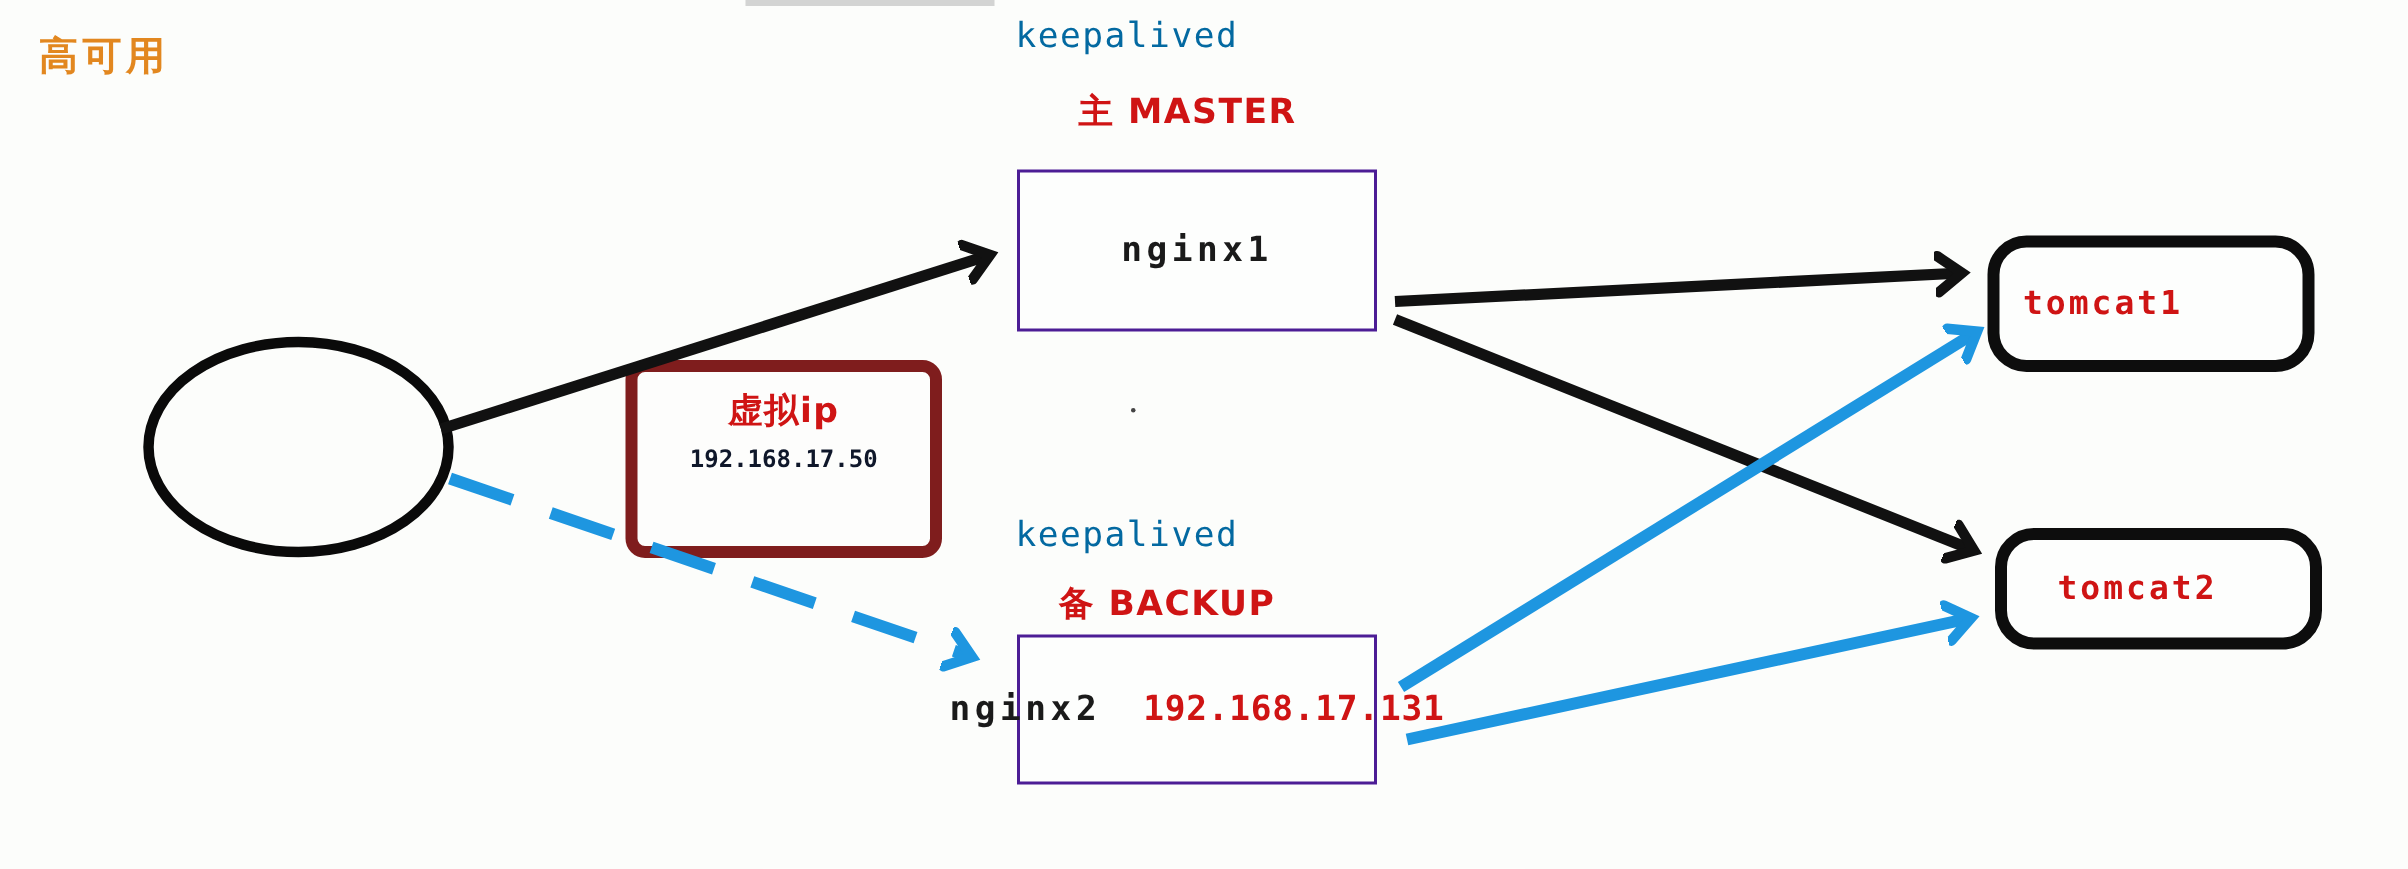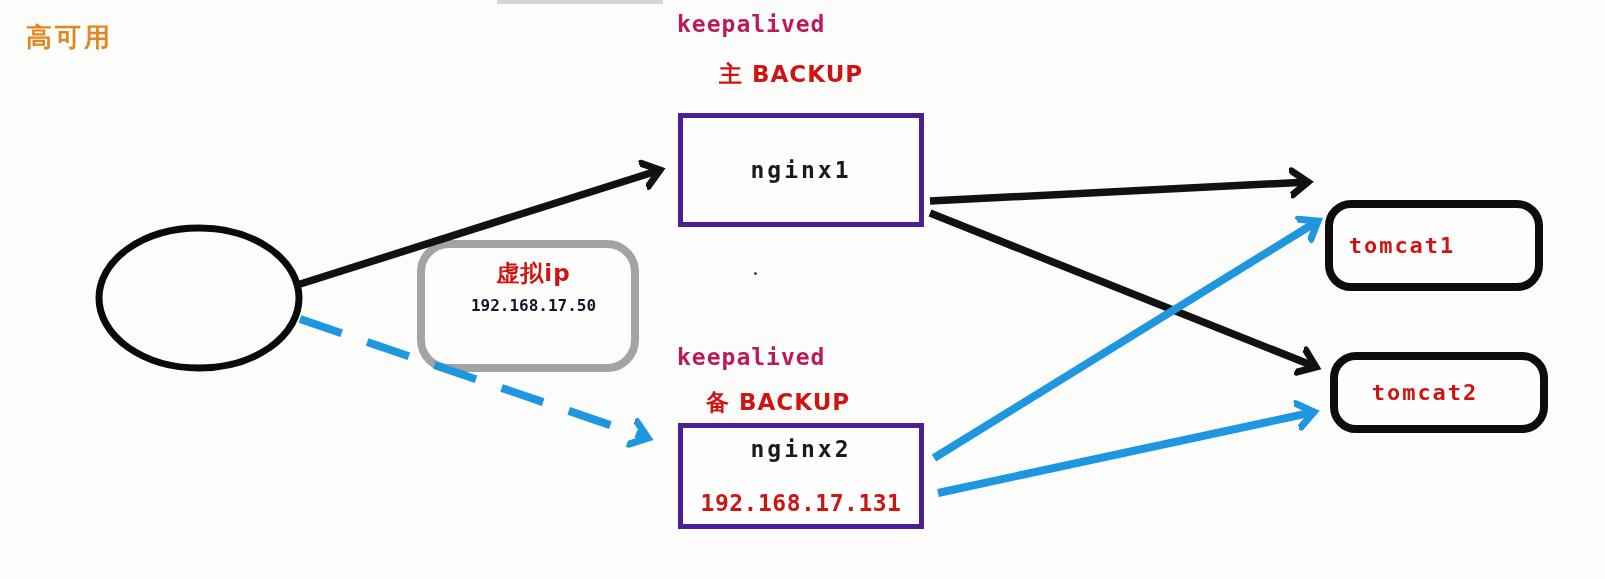--- a/index.html
+++ b/index.html
@@ -28,70 +28,68 @@
   
   .page-title {
     left: 26px; top: 20px;
     color: #e2871f;
     font-size: 26px;
     font-weight: bold;
     letter-spacing: 3px;
     text-align: right;
   }
   .keepalived-label {
-    color: #be185d;
+    color: #0369a1;
     font-family: "DejaVu Sans Mono", "Liberation Mono", monospace;
     font-size: 23px;
-    font-weight: bold;
+    font-weight: normal;
     letter-spacing: 1px;
   }
   .kp-top    { left: 677px; top: 11px; }
   .kp-bottom { left: 677px; top: 344px; }
 
   .role-label {
     color: #cf1414;
     font-size: 23px;
     font-weight: bold;
     letter-spacing: 1px;
   }
   .role-master { left: 719px; top: 59px; }
   .role-backup { left: 706px; top: 387px; }
 
   
   .nginx-box {
-    border: 5px solid #4c1d95;
+    border: 2px solid #4c1d95;
     background: #fdfefd;
     display: flex;
-    flex-direction: column;
     align-items: center;
     justify-content: center;
     gap: 7px;
     font-family: "DejaVu Sans Mono", "Liberation Mono", monospace;
     font-weight: bold;
   }
   .nginx1-box { left: 678px; top: 113px; width: 236px; height: 104px; }
   .nginx2-box { left: 678px; top: 423px; width: 236px; height: 96px; gap: 28px; }
   .nginx-name { color: #1a1a1a; font-size: 23px; letter-spacing: 3px; }
   .nginx-ip   { color: #cf1414; font-size: 23px; letter-spacing: 0.5px; }
 
   
   .vip-box {
     left: 417px; top: 240px;
     width: 195px; height: 106px;
-    border: 8px solid #a3a3a3;
-    border-radius: 32px;
+    border: 8px solid #7f1d1d;
+    border-radius: 13px;
     background: #fdfdfc;
     display: flex;
     flex-direction: column;
     align-items: center;
     justify-content: flex-start;
     padding-top: 10px;
     gap: 7px;
     font-weight: bold;
-    padding-left: 11px;
   }
   .vip-title { color: #cf1414; font-size: 23px; letter-spacing: 1px; }
   .vip-ip {
     color: #0f172a; font-size: 16px;
     font-family: "DejaVu Sans Mono", "Liberation Mono", monospace;
   }
 
   
   .tomcat-box {
     border: 8px solid #0d0d0d;
@@ -99,21 +97,21 @@
     background: #fdfefd;
     display: flex;
     align-items: center;
     justify-content: center;
     font-family: "DejaVu Sans Mono", "Liberation Mono", monospace;
     font-weight: bold;
     font-size: 22px;
     color: #cf1414;
     letter-spacing: 2px;
   }
-  .tomcat1-box { left: 1325px; top: 157px; width: 202px; height: 75px; margin-top: 43px; }
+  .tomcat1-box { left: 1325px; top: 157px; width: 202px; height: 75px; }
   .tomcat2-box { left: 1330px; top: 352px; width: 202px; height: 65px; justify-content: center; }
   .tomcat1-box .tomcat-name { transform: translateX(-32px); }
   .tomcat2-box .tomcat-name { transform: translateX(-14px); }
 
   
   .top-gray-bar {
     left: 497px; top: 0;
     width: 166px; height: 4px;
     background: #c6c6c6;
     opacity: 0.75;
@@ -169,21 +167,21 @@
     <line x1="930" y1="213" x2="1316" y2="367" stroke="#111111" stroke-width="7.5" marker-end="url(#chevBlack)"></line>
 
     <line x1="300" y1="319" x2="648" y2="438" stroke="#1e96e0" stroke-width="8" stroke-dasharray="44 27" marker-end="url(#chevBlue)"></line>
     <line x1="934" y1="458" x2="1318" y2="221" stroke="#1e96e0" stroke-width="8" marker-end="url(#chevBlue)"></line>
     <line x1="938" y1="493" x2="1314" y2="412" stroke="#1e96e0" stroke-width="8" marker-end="url(#chevBlue)"></line>
   </svg>
 
   <div class="abs layer-labels page-title">高可用</div>
 
   <div class="abs layer-labels keepalived-label kp-top">keepalived</div>
-  <div class="abs layer-labels role-label role-master">主 BACKUP</div>
+  <div class="abs layer-labels role-label role-master">主 MASTER</div>
 
   <div class="abs layer-labels keepalived-label kp-bottom">keepalived</div>
   <div class="abs layer-labels role-label role-backup">备 BACKUP</div>
 
   <div class="abs layer-labels top-gray-bar"></div>
   <div class="abs layer-labels tiny-dot"></div>
 
 </div>
 
 </body></html>

